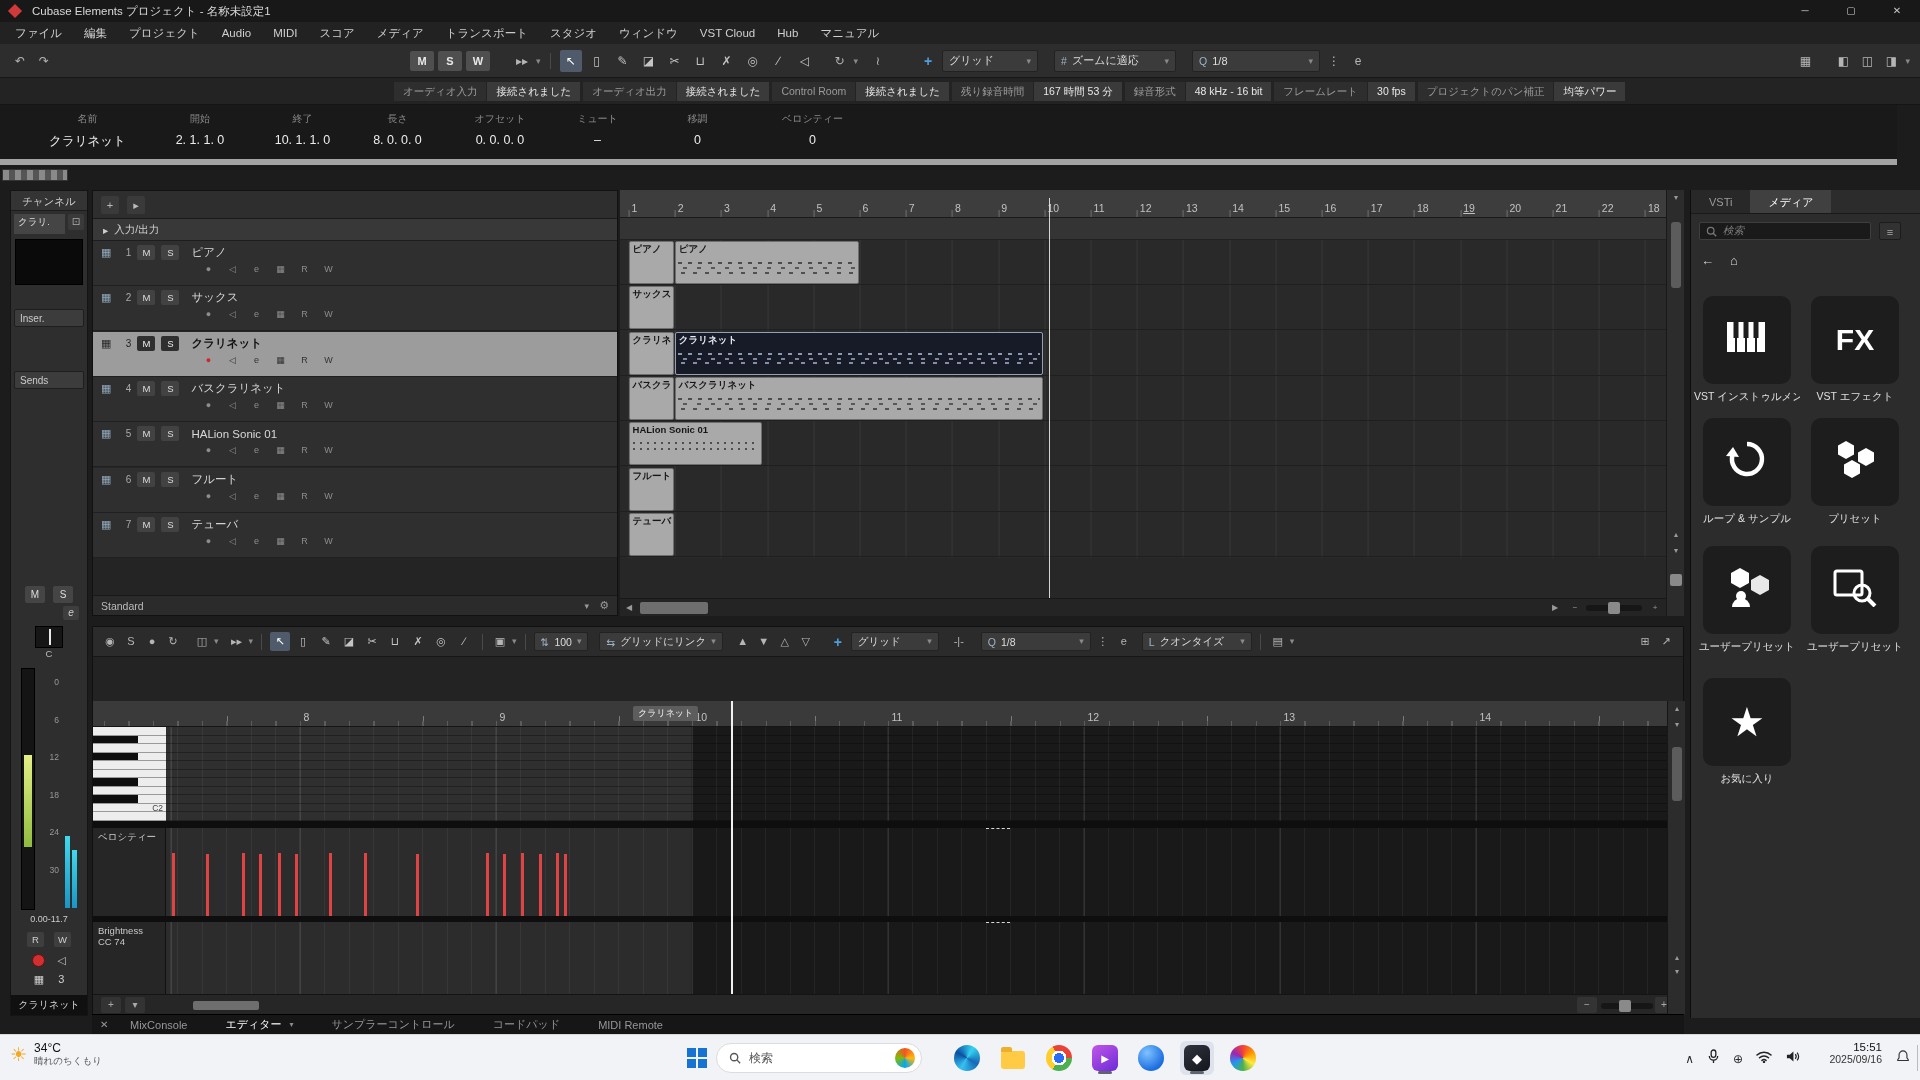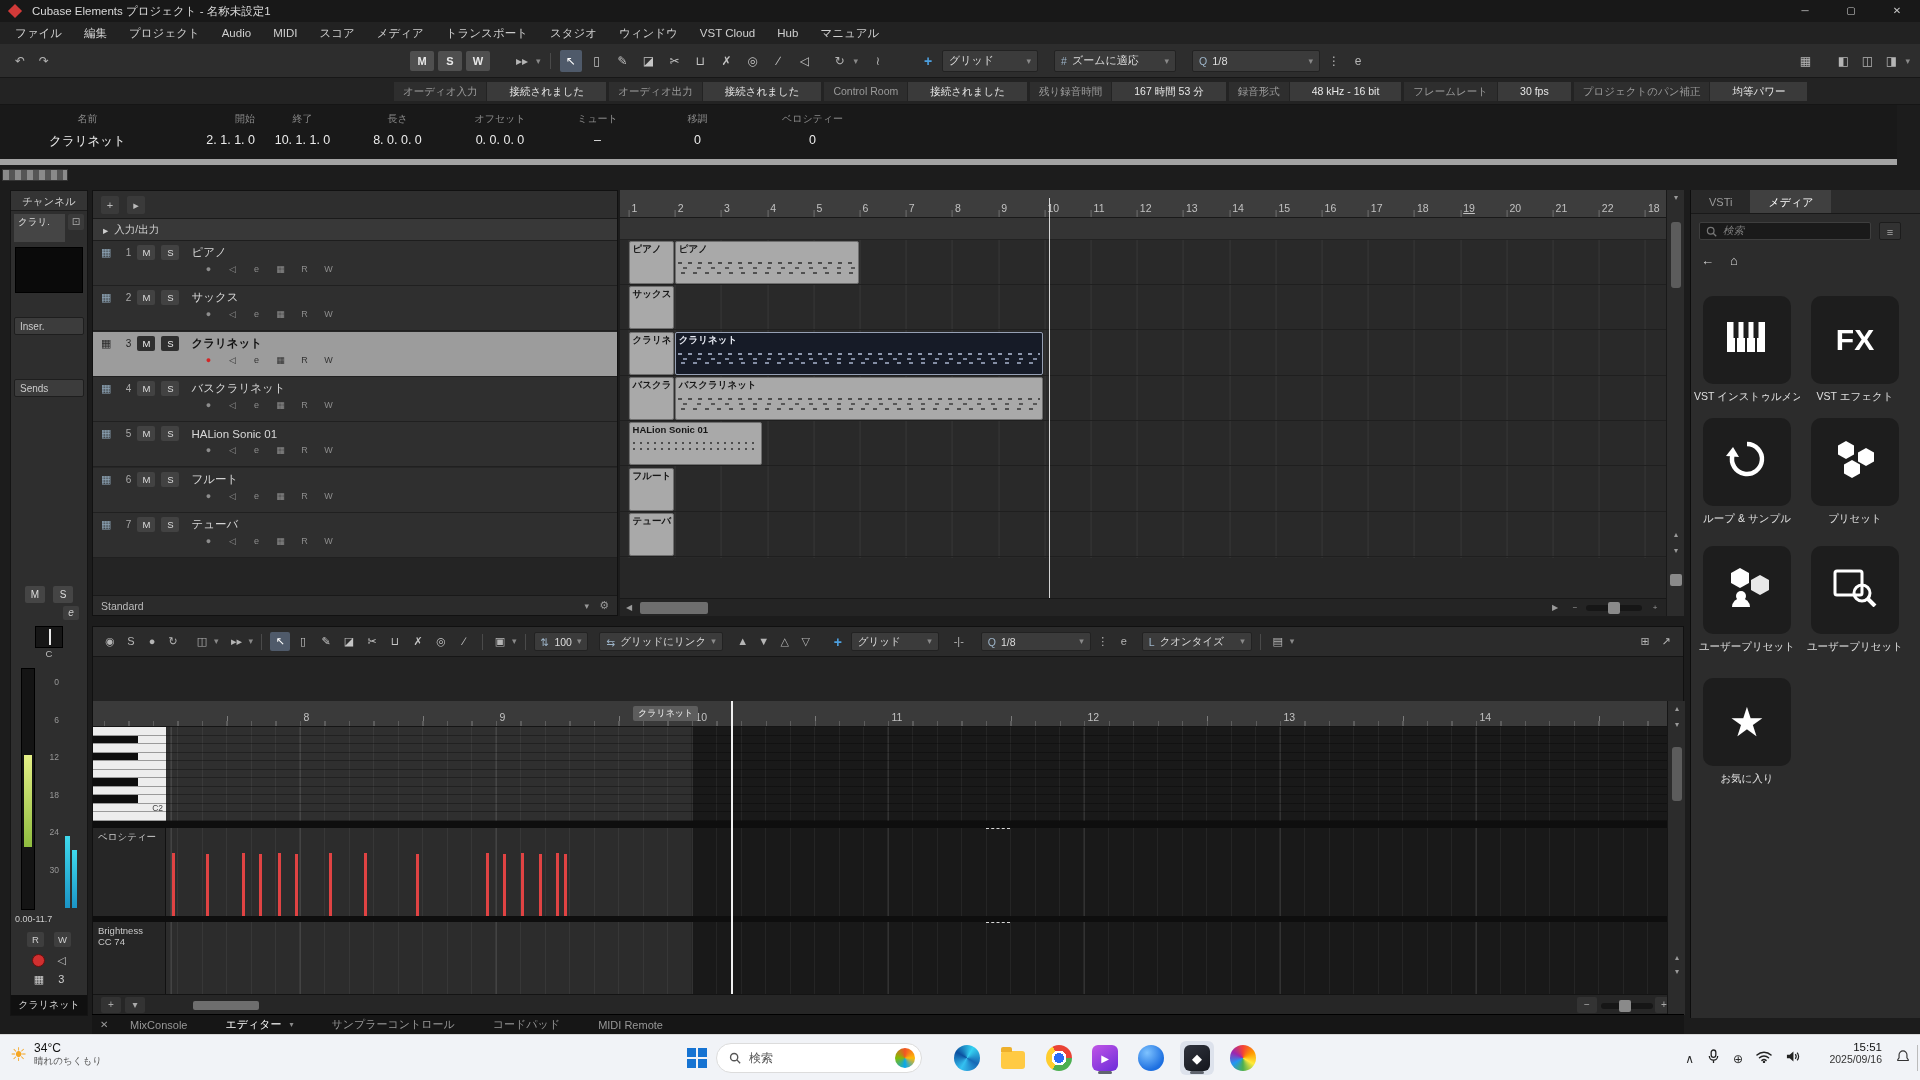--- a/index.html
+++ b/index.html
@@ -24,53 +24,53 @@
 .tsep{width:1px;height:16px;background:#4a4a4a;margin:0 5px}
 .dd{height:22px;background:#3b3b3b;border:1px solid #222;border-radius:2px;display:flex;align-items:center;gap:5px;padding:0 6px;font-size:11px;color:#ddd;white-space:nowrap}
 .dd .ddicon{color:#9db4c8;font-size:10.5px}
 .dd .ddlabel{flex:1}
 .snapbtn{width:20px;height:20px;line-height:20px;text-align:center;color:#4da0e0;font-weight:bold;font-size:14px}
 .flexspacer{flex:1}
 
 #statusbar{position:absolute;left:0;top:78px;width:1920px;height:27px;background:#232323;display:flex;align-items:center;gap:3px;padding-left:394px;border-bottom:1px solid #151515}
 .seg{display:flex;gap:1px;height:19px}
 .seglbl{background:#2e2e2e;color:#9a9a9a;padding:0 9px;line-height:19px;font-size:10.5px;white-space:nowrap}
-.segval{background:#3a3a3a;color:#e8e8e8;padding:0 22px;line-height:19px;font-size:10.5px;white-space:nowrap}
+.segval{background:#3a3a3a;color:#e8e8e8;padding:0 9px;line-height:19px;font-size:10.5px;white-space:nowrap}
 
 #infoline{position:absolute;left:0;top:105px;width:1897px;height:60px;background:#191919;display:flex;padding-left:30px;border-bottom:6px solid #a3a3a3}
 .fld{text-align:center;padding-top:7px}
 .flbl{font-size:10px;color:#8a8a8a}
 .fval{font-size:12.5px;color:#ececec;margin-top:7px;font-weight:500;white-space:nowrap}
 #overview{position:absolute;left:2px;top:169px;width:66px;height:12px;border:1px solid #333;background:repeating-linear-gradient(90deg,#8a8a8a 0 6px,#555 6px 12px)}
 
 #channel{position:absolute;left:10px;top:190px;width:78px;height:826px;background:#2e2e2e;border:1px solid #141414;display:flex;flex-direction:column;align-items:stretch}
 .ch-header{height:20px;line-height:20px;text-align:center;font-size:10.5px;color:#cfcfcf;background:#343434;border-bottom:1px solid #1c1c1c}
 .ch-tabrow{display:flex;gap:3px;margin:3px 3px 0}
-.ch-tab{flex:1;height:28px;line-height:16px;background:#454545;font-size:9.5px;padding-left:4px;color:#ddd;border-radius:0}
+.ch-tab{flex:1;height:20px;line-height:16px;background:#454545;font-size:9.5px;padding-left:4px;color:#ddd;border-radius:0}
 .ch-tabicon{width:16px;height:16px;line-height:16px;text-align:center;background:#3a3a3a;font-size:10px;border-radius:2px;color:#aaa}
 .ch-display{height:46px;margin:5px 4px 0;background:#0a0a0a;border:1px solid #000}
 .ch-btn{height:18px;line-height:18px;margin:24px 3px 0;background:#3c3c3c;border:1px solid #1e1e1e;font-size:10px;color:#ccc;padding-left:5px;border-radius:2px}
 .ch-btn.s{margin-top:44px}
 .ch-space{flex:1}
 .ch-ms{display:flex;gap:8px;justify-content:center}
 .ch-ms span{width:20px;height:17px;line-height:17px;text-align:center;background:#454545;border-radius:2px;font-size:10px;color:#ddd}
 .ch-e{text-align:right;padding:2px 8px}
 .ch-e span{display:inline-block;width:16px;height:14px;line-height:14px;text-align:center;background:#3e3e3e;border-radius:2px;font-size:10px;font-style:italic;color:#ccc}
 .ch-pan{height:22px;margin:4px 24px 0;background:#161616;border:1px solid #000;position:relative}
 .ch-panline{position:absolute;left:50%;top:2px;bottom:2px;width:2px;background:#e8e8e8}
 .ch-panval{text-align:center;font-size:9.5px;color:#bbb;height:12px}
 .ch-meter{position:relative;height:250px;margin-top:4px}
 .fader{position:absolute;left:10px;top:4px;bottom:4px;width:14px;background:#141414;border:1px solid #000}
 .fadfill{position:absolute;left:2px;right:2px;top:36%;height:38%;background:linear-gradient(#e4ef86,#8fbc3f)}
 #meterscale{position:absolute;left:32px;top:14px;bottom:40px;width:16px;display:flex;flex-direction:column;justify-content:space-between}
 .msv{font-size:8.5px;color:#999;text-align:right;line-height:8px}
 .mbars{position:absolute;right:10px;bottom:6px;display:flex;gap:2px;align-items:flex-end}
 .mbars i{display:block;width:5px;background:linear-gradient(#3fd9ec,#1b94c6)}
 .mbars .b1{height:72px}.mbars .b2{height:58px}
-.ch-vals{display:flex;justify-content:flex-start;padding:0 4px;font-size:9px;color:#ccc;height:14px}
+.ch-vals{display:flex;justify-content:center;padding:0 4px;font-size:9px;color:#ccc;height:14px}
 .ch-rw{display:flex;gap:10px;justify-content:center;margin-top:4px}
 .ch-rw span{width:17px;height:15px;line-height:15px;text-align:center;background:#3e3e3e;border-radius:2px;font-size:9.5px;color:#cfcfcf}
 .ch-rec{display:flex;gap:12px;justify-content:center;align-items:center;margin-top:5px;height:16px}
 .recdot{width:13px;height:13px;border-radius:50%;background:#d03030;border:1px solid #6d0d0d}
 .mon{color:#c5c5c5;font-size:11px}
 .ch-inst{display:flex;gap:14px;justify-content:center;margin-top:5px;height:16px;font-size:11px;color:#cfcfcf}
 .ch-name{margin-top:6px;height:20px;line-height:20px;text-align:center;background:#101010;font-size:10px;color:#d5d5d5}
 
 #tracklist{position:absolute;left:92px;top:190px;width:526px;height:426px;background:#262626;border:1px solid #111}
 .tl-toolbar{position:absolute;left:0;top:0;right:0;height:28px;background:#2e2e2e;border-bottom:1px solid #1a1a1a;display:flex;align-items:center;gap:8px;padding-left:8px}
@@ -311,21 +311,21 @@
         <span class="seglbl">プロジェクトのパン補正</span>
         <span class="segval">均等パワー</span>
       </div>
     </div>
 
   <div id="infoline">
       <div class="fld" style="width: 115px;">
         <div class="flbl">名前</div>
         <div class="fval">クラリネット</div>
       </div>
-      <div class="fld" style="width: 110px; text-align: right;">
+      <div class="fld" style="width: 110px;">
         <div class="flbl">開始</div>
         <div class="fval">2. 1. 1. 0</div>
       </div>
       <div class="fld" style="width: 95px; text-align: center;">
         <div class="flbl">終了</div>
         <div class="fval">10. 1. 1. 0</div>
       </div>
       <div class="fld" style="width: 95px;">
         <div class="flbl">長さ</div>
         <div class="fval">8. 0. 0. 0</div>

